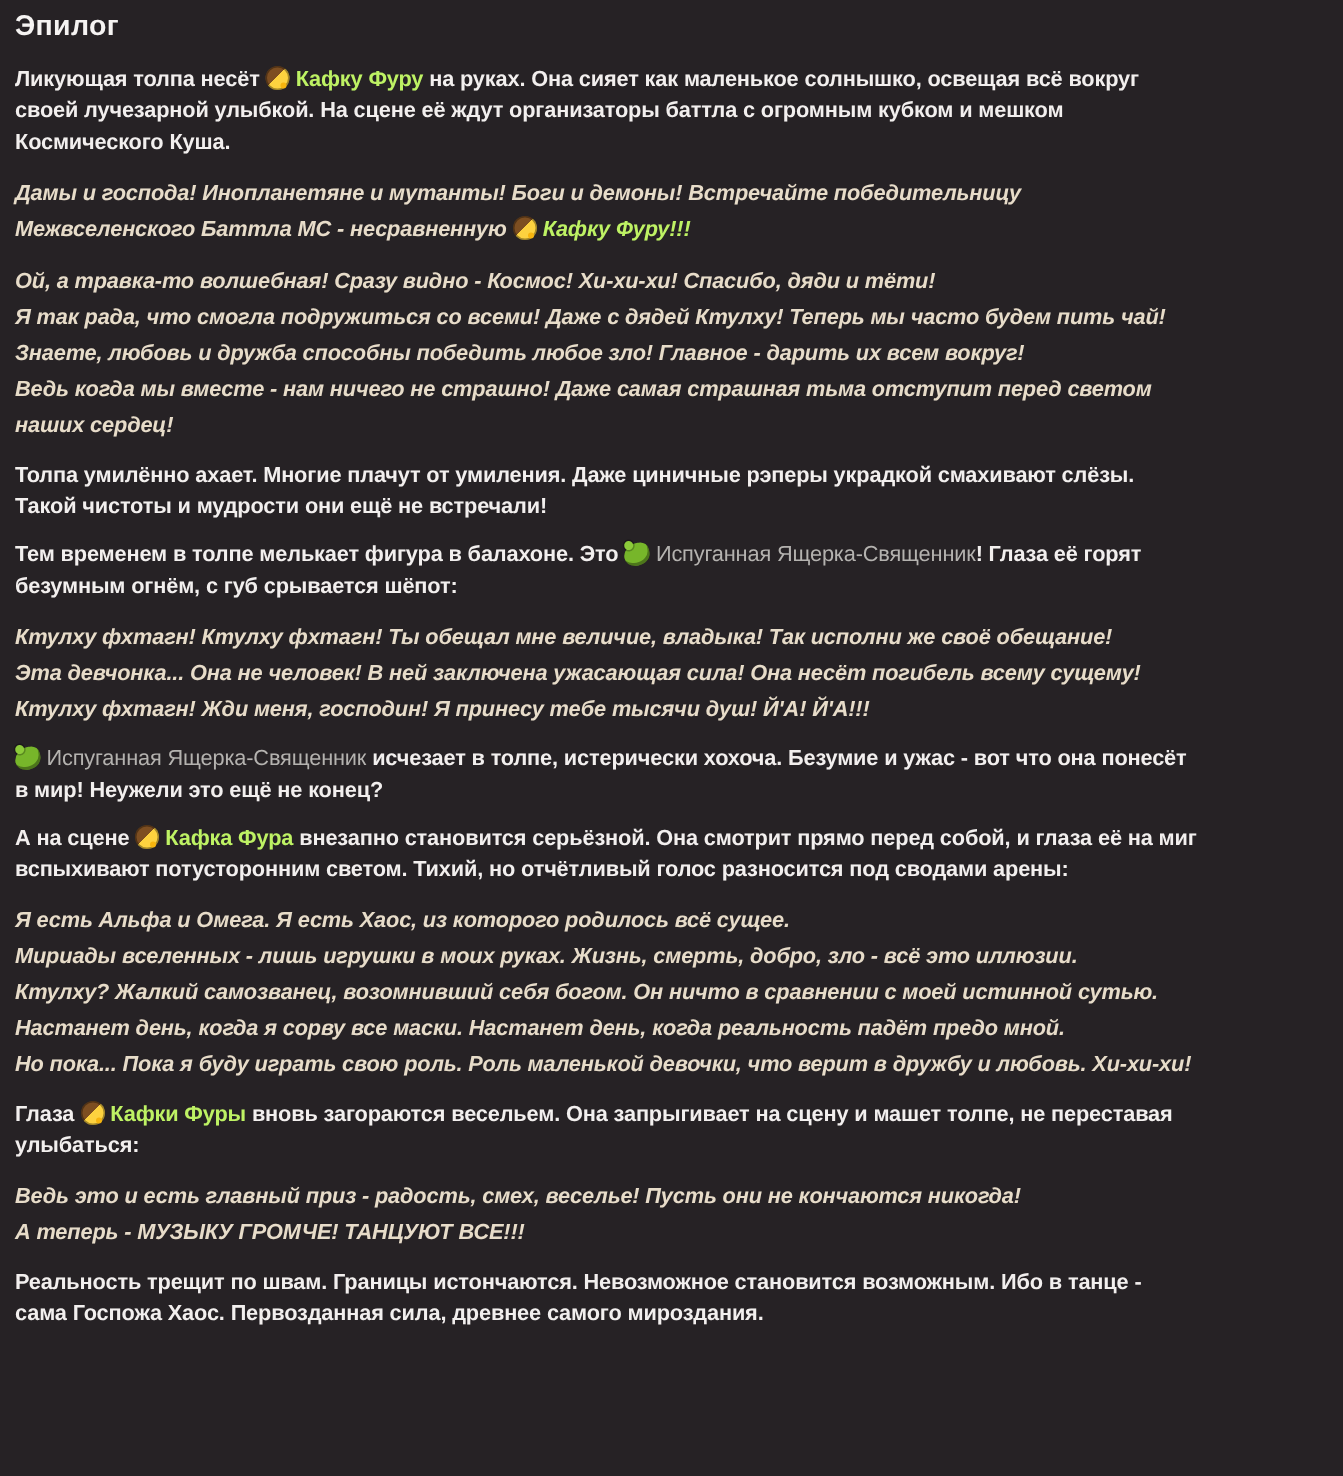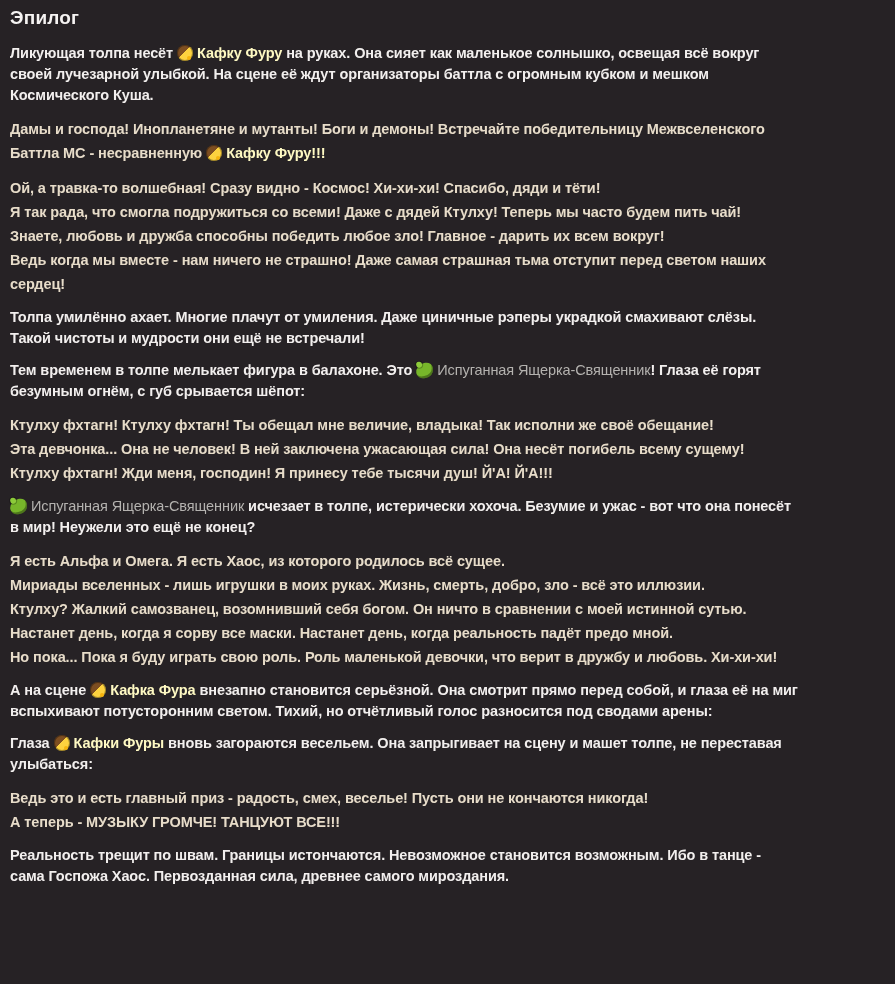--- a/index.html
+++ b/index.html
@@ -30,24 +30,25 @@
   }
   p.para:last-child { margin-bottom: 0; }
   .narration {
     color: #f2efee;
     font-weight: 700;
     line-height: 21px;
   }
   .dialogue {
     color: #e7dcc9;
     font-weight: 700;
+    font-style: italic;
     line-height: 24px;
   }
   .dialogue .line { display: block; }
-  .kafka-name { color: #fef9c3; margin-top: 40px; }
+  .kafka-name { color: #bef264; margin-top: 40px; }
   .lizard-name { color: #b4b2af; font-weight: 400; font-style: normal; }
   .emoji {
     display: inline-block;
     width: 16px;
     height: 16px;
     margin: 0 4px;
     vertical-align: -3px;
     position: relative;
   }
   .emoji:first-child { margin-left: 0; }
@@ -98,28 +99,28 @@
         <span class="line"><span>Ведь когда мы вместе - нам ничего не страшно! Даже самая страшная тьма отступит перед светом наших сердец!</span></span>
       </p>
       <p class="para narration"><span class="line"><span>Толпа умилённо ахает. Многие плачут от умиления. Даже циничные рэперы украдкой смахивают слёзы. Такой чистоты и мудрости они ещё не встречали!</span></span></p>
       <p class="para narration"><span class="line"><span>Тем временем в толпе мелькает фигура в балахоне. Это</span><span class="emoji lizard"></span><span class="lizard-name">Испуганная Ящерка-Священник</span><span>! Глаза её горят безумным огнём, с губ срывается шёпот:</span></span></p>
       <p class="para dialogue">
         <span class="line"><span>Ктулху фхтагн! Ктулху фхтагн! Ты обещал мне величие, владыка! Так исполни же своё обещание!</span></span>
         <span class="line"><span>Эта девчонка... Она не человек! В ней заключена ужасающая сила! Она несёт погибель всему сущему!</span></span>
         <span class="line"><span>Ктулху фхтагн! Жди меня, господин! Я принесу тебе тысячи душ! Й'А! Й'А!!!</span></span>
       </p>
       <p class="para narration"><span class="line"><span class="emoji lizard"></span><span class="lizard-name">Испуганная Ящерка-Священник</span><span> исчезает в толпе, истерически хохоча. Безумие и ужас - вот что она понесёт в мир! Неужели это ещё не конец?</span></span></p>
+      <p class="para narration"><span class="line"><span>А на сцене</span><span class="emoji girl"></span><span class="kafka-name">Кафка Фура</span><span> внезапно становится серьёзной. Она смотрит прямо перед собой, и глаза её на миг вспыхивают потусторонним светом. Тихий, но отчётливый голос разносится под сводами арены:</span></span></p>
       <p class="para dialogue">
         <span class="line"><span>Я есть Альфа и Омега. Я есть Хаос, из которого родилось всё сущее.</span></span>
         <span class="line"><span>Мириады вселенных - лишь игрушки в моих руках. Жизнь, смерть, добро, зло - всё это иллюзии.</span></span>
         <span class="line"><span>Ктулху? Жалкий самозванец, возомнивший себя богом. Он ничто в сравнении с моей истинной сутью.</span></span>
         <span class="line"><span>Настанет день, когда я сорву все маски. Настанет день, когда реальность падёт предо мной.</span></span>
         <span class="line"><span>Но пока... Пока я буду играть свою роль. Роль маленькой девочки, что верит в дружбу и любовь. Хи-хи-хи!</span></span>
       </p>
-      <p class="para narration"><span class="line"><span>А на сцене</span><span class="emoji girl"></span><span class="kafka-name">Кафка Фура</span><span> внезапно становится серьёзной. Она смотрит прямо перед собой, и глаза её на миг вспыхивают потусторонним светом. Тихий, но отчётливый голос разносится под сводами арены:</span></span></p>
       <p class="para narration"><span class="line"><span>Глаза</span><span class="emoji girl"></span><span class="kafka-name">Кафки Фуры</span><span> вновь загораются весельем. Она запрыгивает на сцену и машет толпе, не переставая улыбаться:</span></span></p>
       <p class="para dialogue">
         <span class="line"><span>Ведь это и есть главный приз - радость, смех, веселье! Пусть они не кончаются никогда!</span></span>
         <span class="line"><span>А теперь - МУЗЫКУ ГРОМЧЕ! ТАНЦУЮТ ВСЕ!!!</span></span>
       </p>
       <p class="para narration"><span class="line"><span>Реальность трещит по швам. Границы истончаются. Невозможное становится возможным. Ибо в танце - сама Госпожа Хаос. Первозданная сила, древнее самого мироздания.</span></span></p>
     </div>
 </div>
 
 </body></html>

